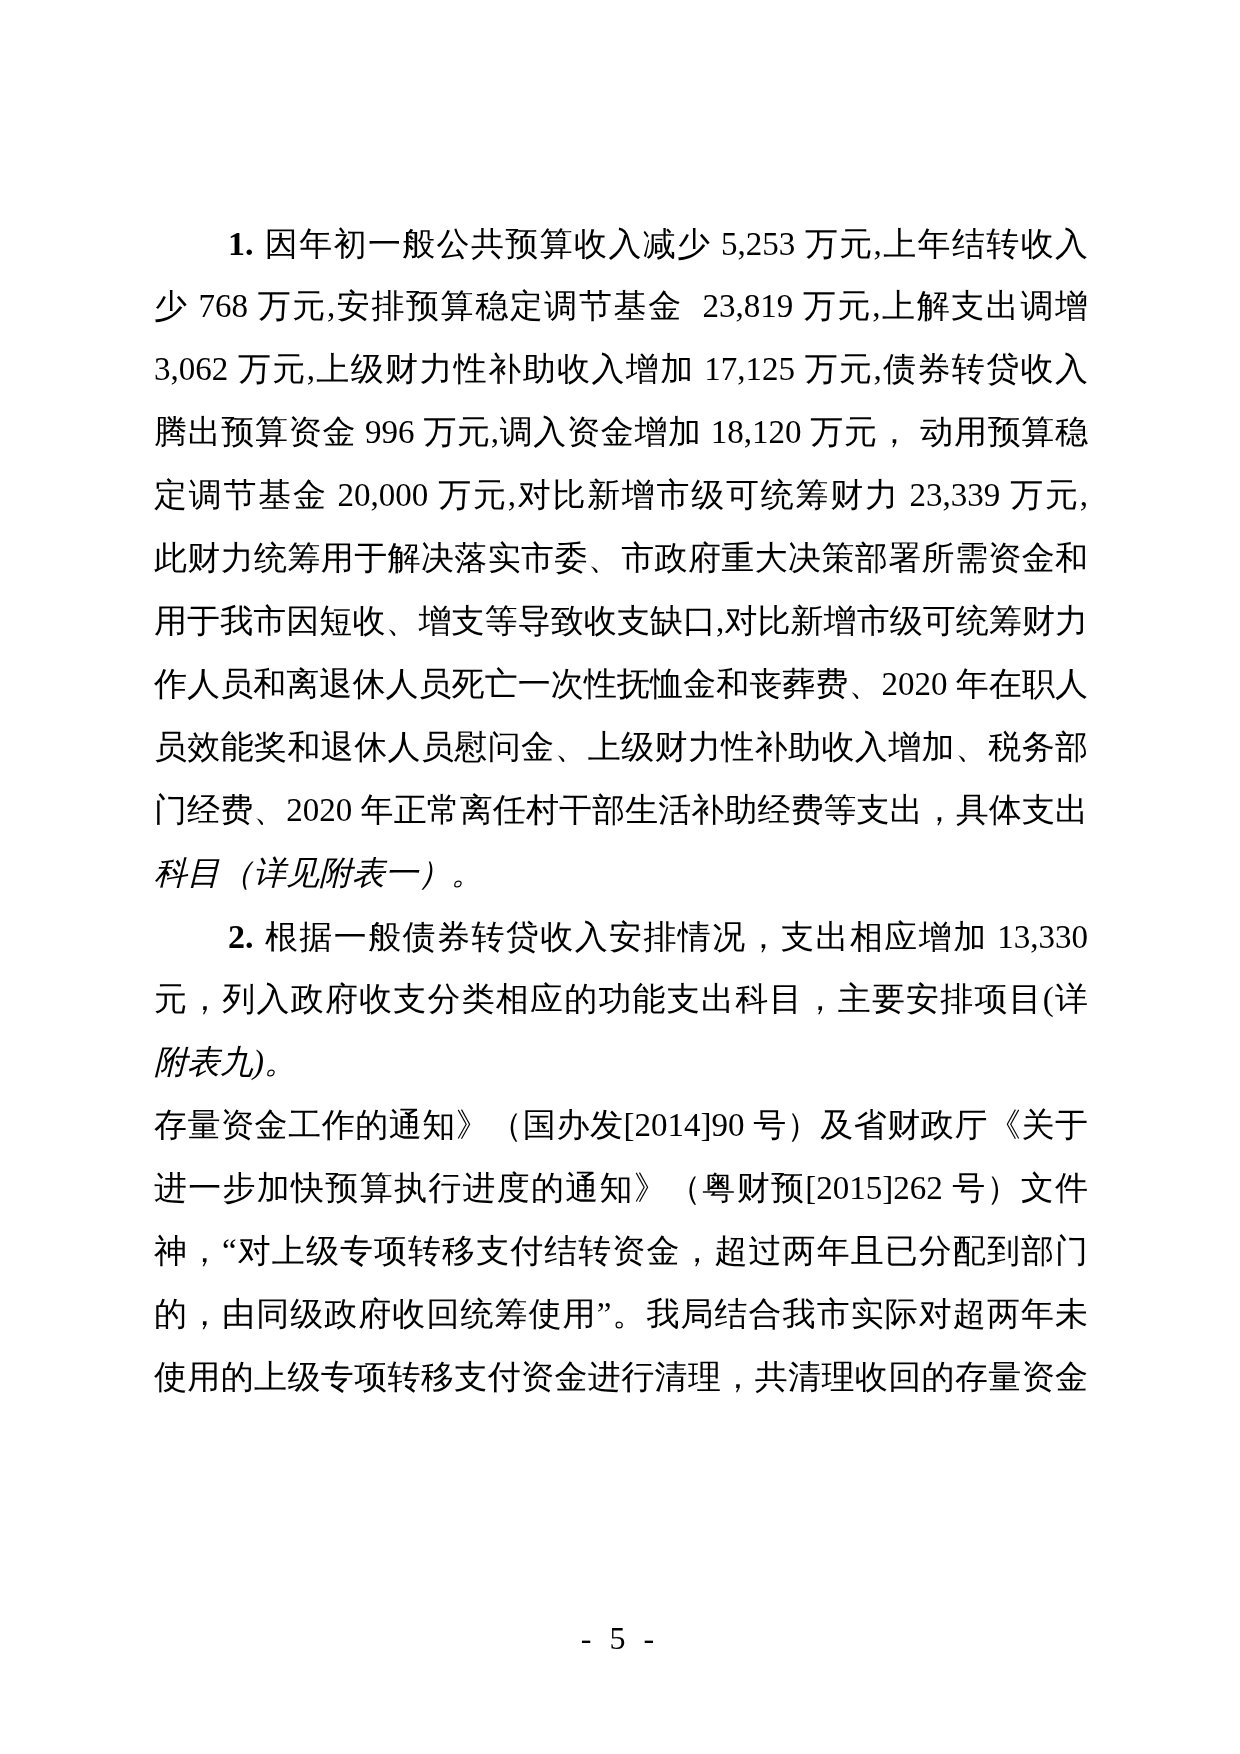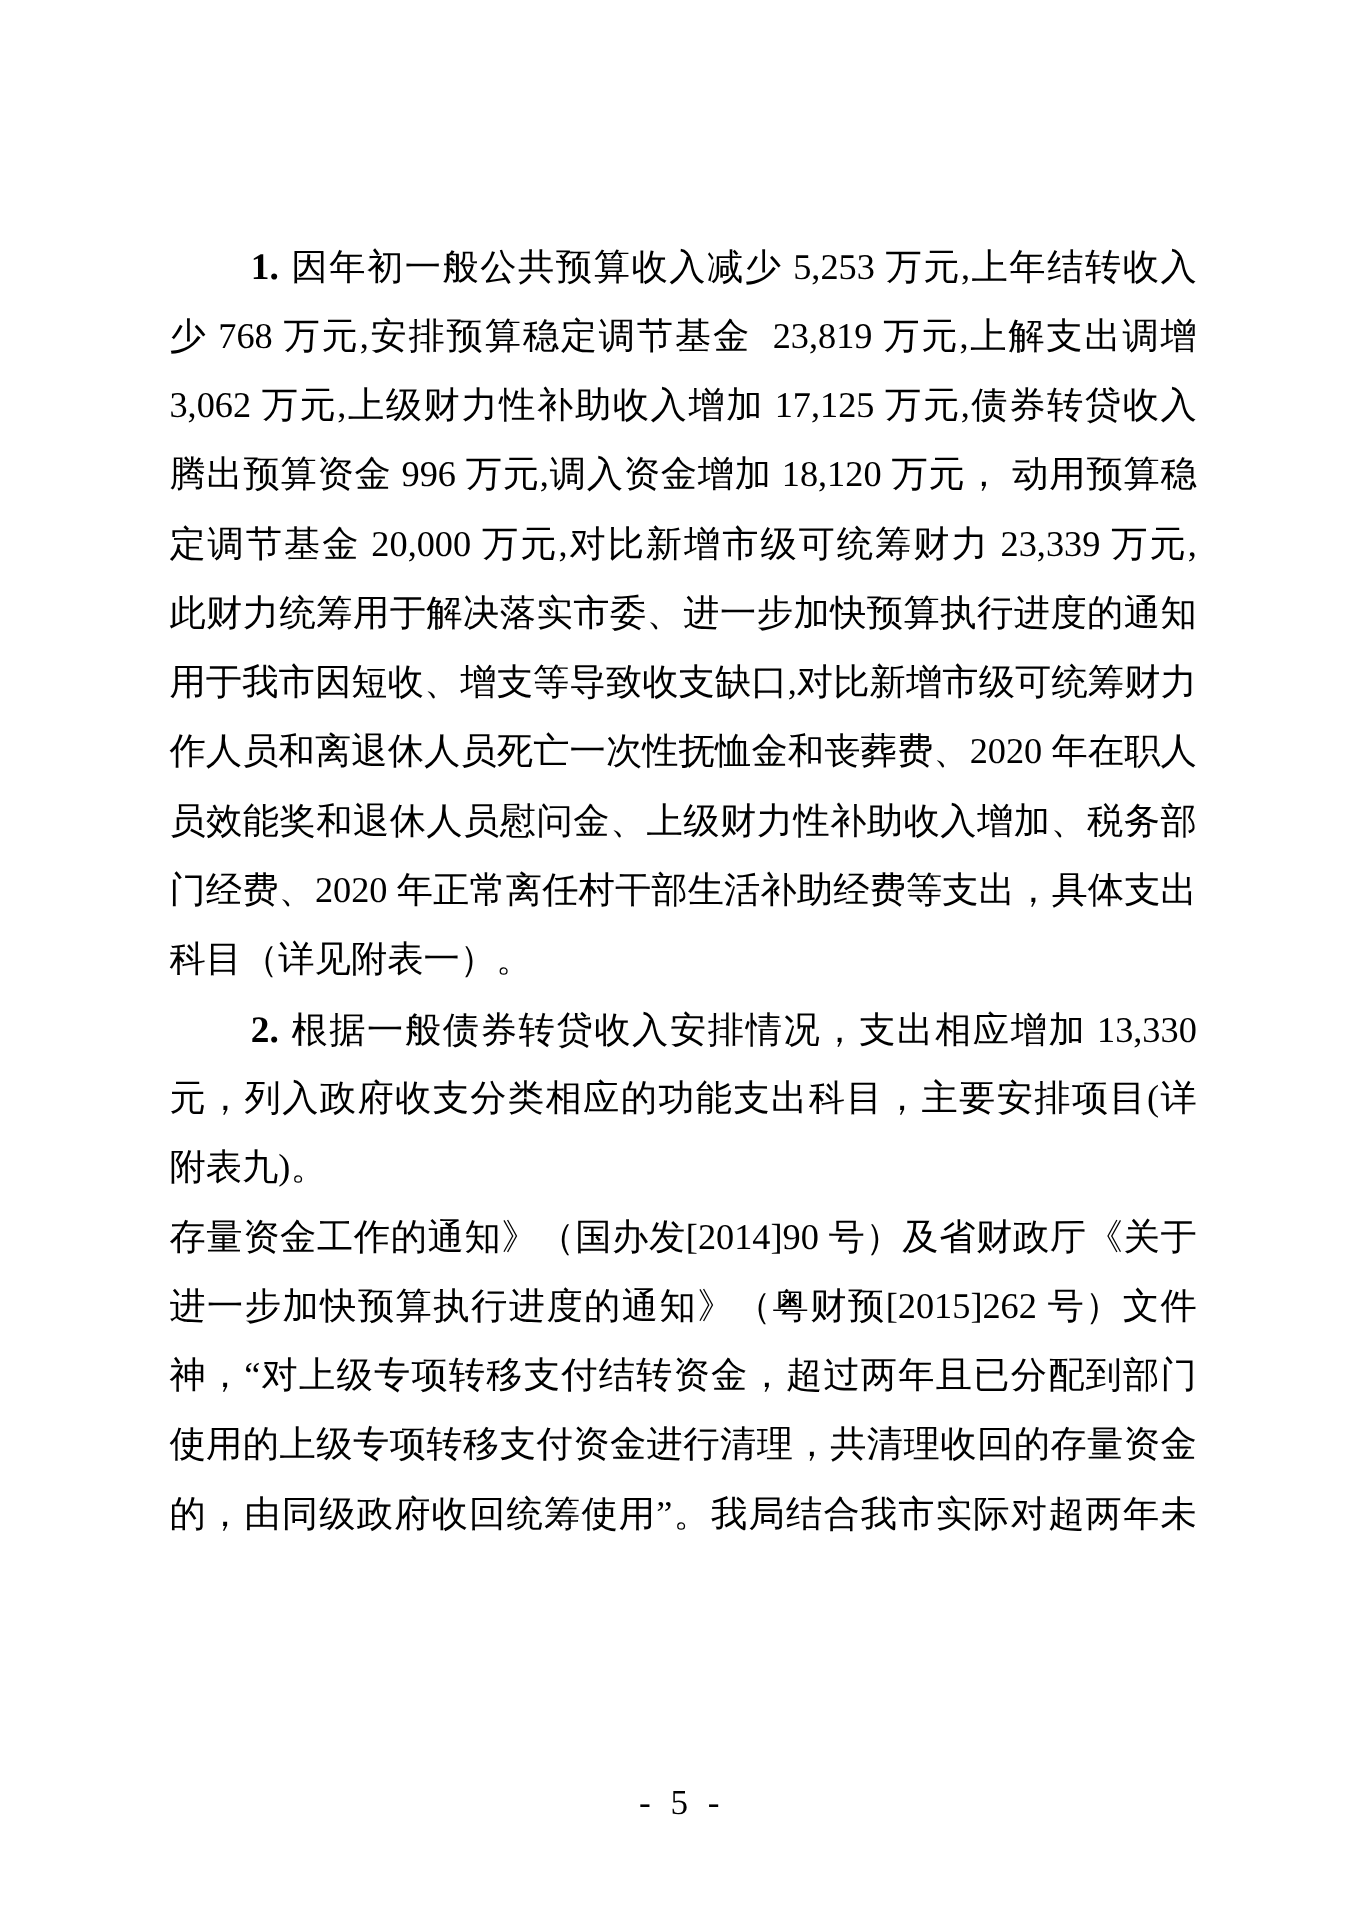--- a/index.html
+++ b/index.html
@@ -22,21 +22,21 @@
   .ln {
     height: 63px;
     line-height: 63px;
     font-size: 33px;
     overflow: hidden;
     text-align: justify;
     text-justify: inter-character;
     white-space: normal;
   }
   .j  { text-align-last: justify; }
-  .lft { text-align: left; text-align-last: left; }
+  .lft { text-align: left; text-align-last: left; font-style: italic; }
   .indent { padding-left: 74px; }
   .num {
     font-weight: 700;
     margin-right: 10px;
     font-size: 34px;
     font-family: "Liberation Serif", "DejaVu Serif", serif;
   }
   .pageno {
     position: absolute;
     left: 0;
@@ -53,39 +53,39 @@
 
 <div class="page">
   <div class="doc-body">
 
     <section>
       <div class="ln j indent"><b class="num">1.</b><span>因年初一般公共预算收入减少 5,253 万元,上年结转收入减</span></div>
       <div class="ln j">少 768 万元,安排预算稳定调节基金&nbsp; 23,819 万元,上解支出调增</div>
       <div class="ln j">3,062 万元,上级财力性补助收入增加 17,125 万元,债券转贷收入</div>
       <div class="ln j">腾出预算资金 996 万元,调入资金增加 18,120 万元， 动用预算稳</div>
       <div class="ln j">定调节基金 20,000 万元,对比新增市级可统筹财力 23,339 万元,</div>
-      <div class="ln j">此财力统筹用于解决落实市委、进一步加快预算执行进度的通知</div>
+      <div class="ln j">此财力统筹用于解决落实市委、市政府重大决策部署所需资金和</div>
       <div class="ln j">用于我市因短收、增支等导致收支缺口,对比新增市级可统筹财力</div>
       <div class="ln j">作人员和离退休人员死亡一次性抚恤金和丧葬费、2020 年在职人</div>
       <div class="ln j">员效能奖和退休人员慰问金、上级财力性补助收入增加、税务部</div>
       <div class="ln j">门经费、2020 年正常离任村干部生活补助经费等支出，具体支出</div>
       <div class="ln lft">科目（详见附表一）。</div>
     </section>
 
     <section>
       <div class="ln j indent"><b class="num">2.</b><span>根据一般债券转贷收入安排情况，支出相应增加 13,330 万</span></div>
       <div class="ln j">元，列入政府收支分类相应的功能支出科目，主要安排项目(详见</div>
       <div class="ln lft">附表九)。</div>
     </section>
 
 
     <section>
       <div class="ln j">存量资金工作的通知》（国办发[2014]90 号）及省财政厅《关于</div>
       <div class="ln j">进一步加快预算执行进度的通知》（粤财预[2015]262 号）文件精</div>
       <div class="ln j">神，“对上级专项转移支付结转资金，超过两年且已分配到部门</div>
+      <div class="ln j">的，由同级政府收回统筹使用”。我局结合我市实际对超两年未</div>
       <div class="ln j">使用的上级专项转移支付资金进行清理，共清理收回的存量资金</div>
-      <div class="ln j">的，由同级政府收回统筹使用”。我局结合我市实际对超两年未</div>
     </section>
 
   </div>
 
   <div class="pageno">- 5 -</div>
 </div>
 
 </body></html>

